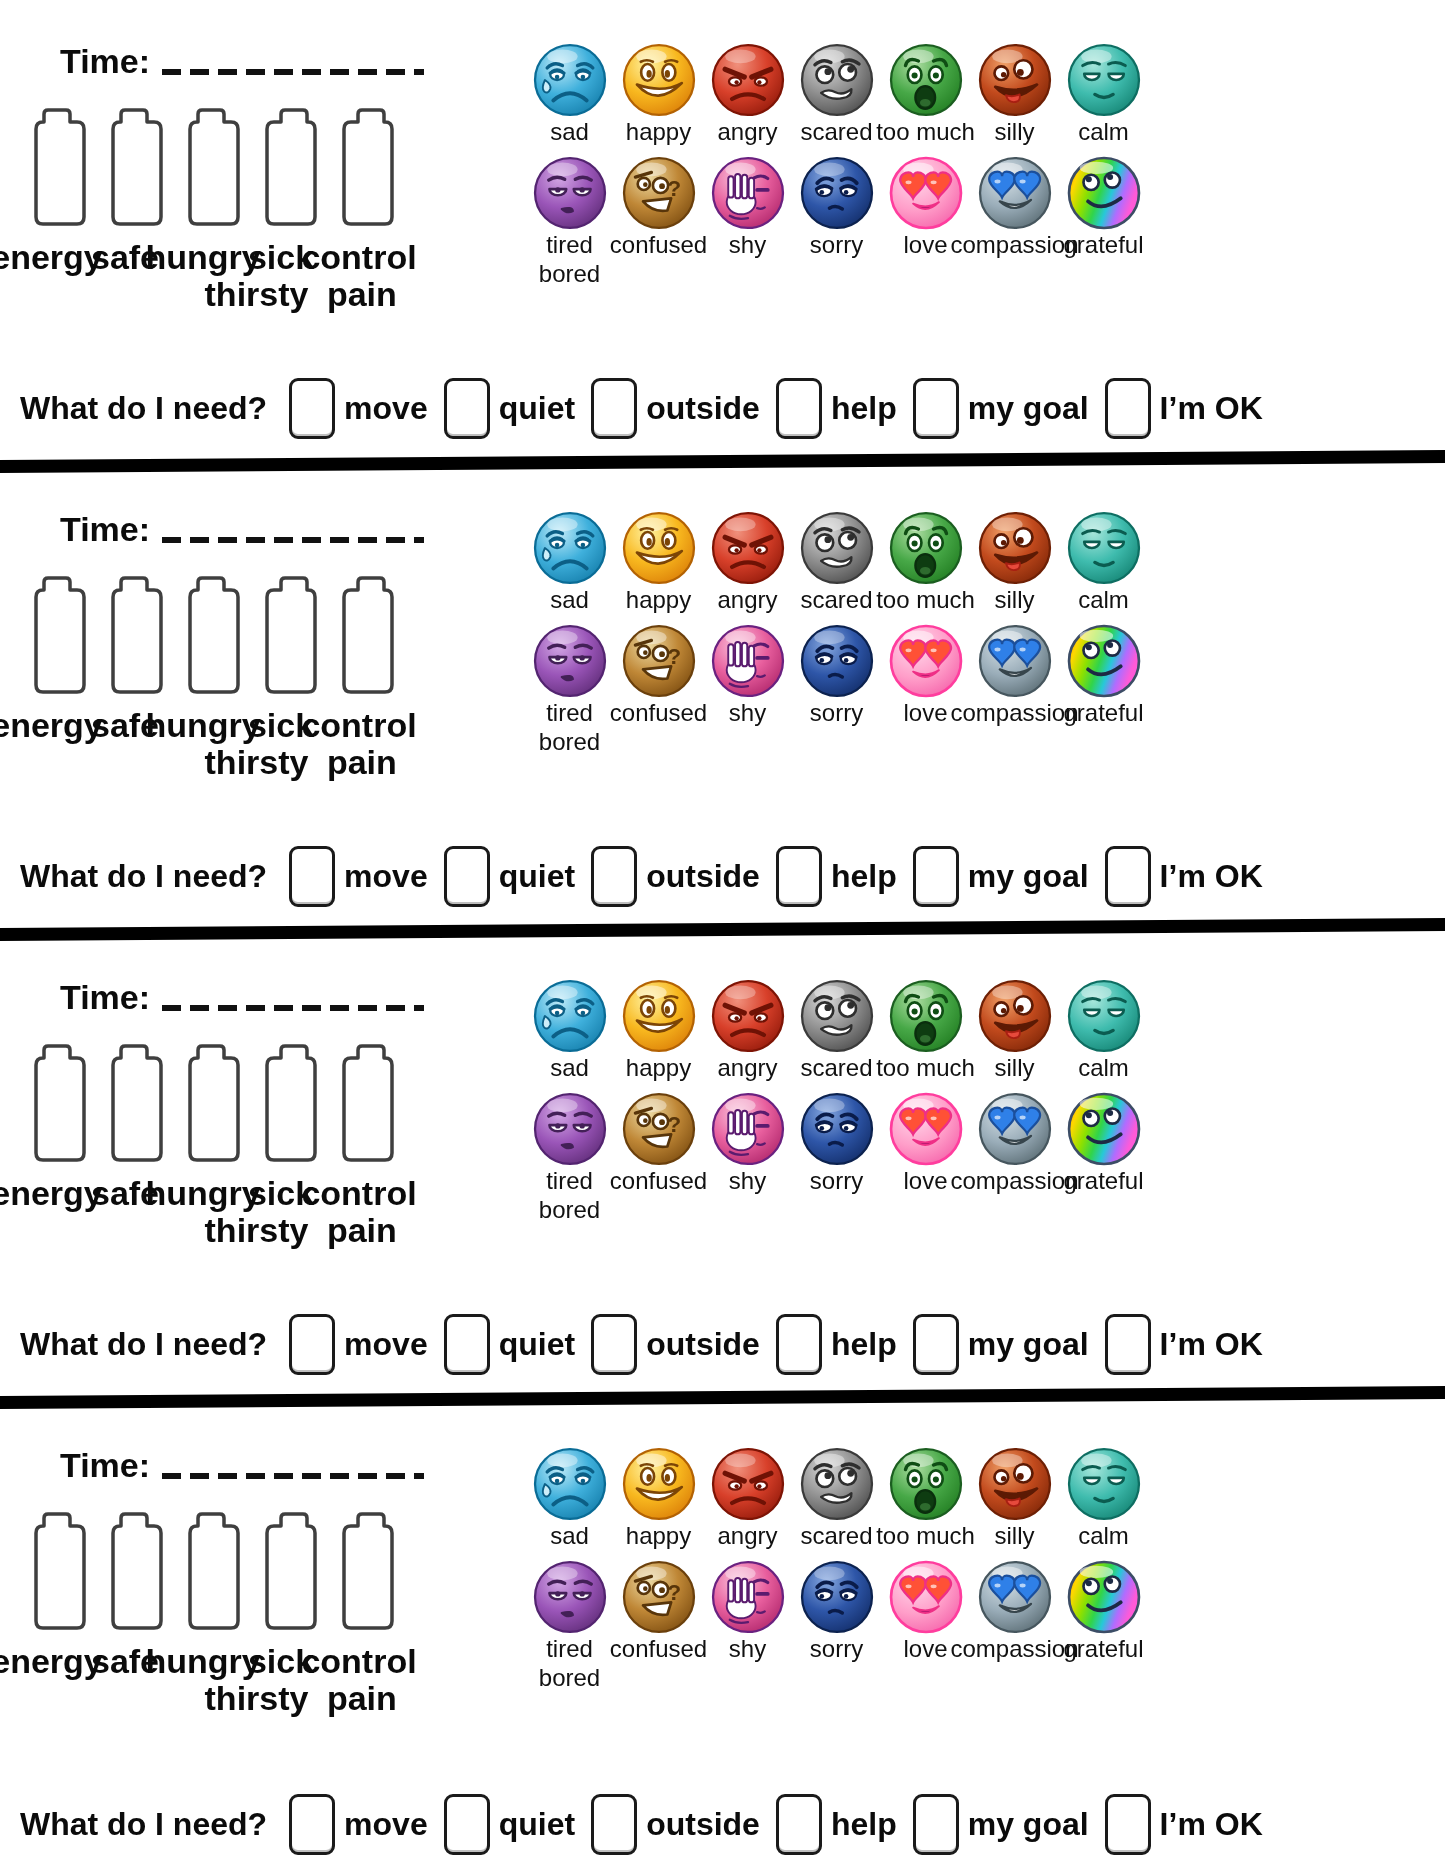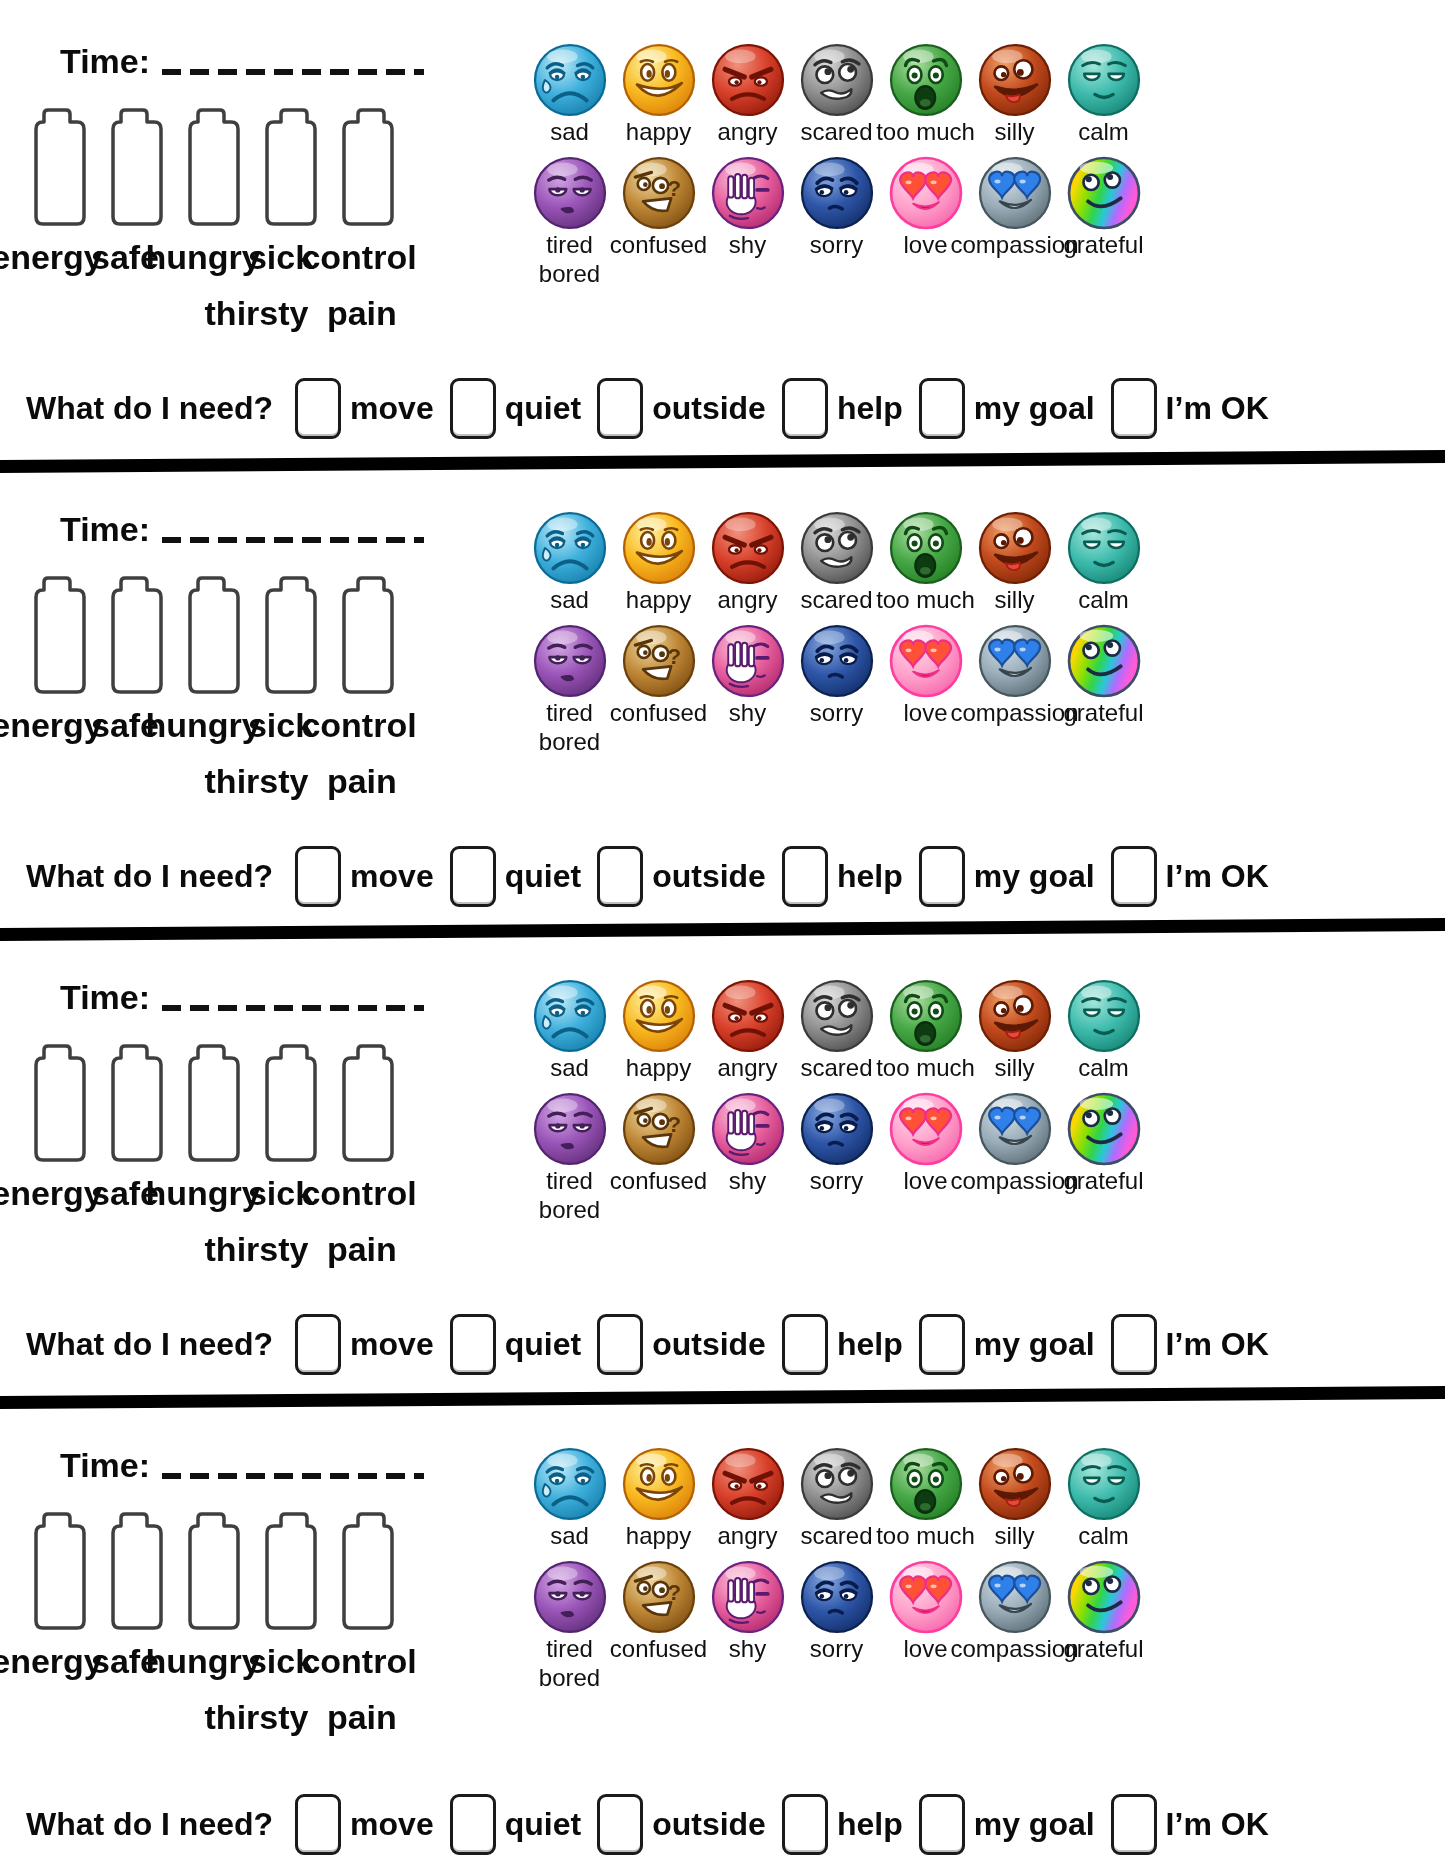--- a/index.html
+++ b/index.html
@@ -16,31 +16,31 @@
   .time-line{
     display:inline-block;width:262px;height:6px;margin:0 0 3px 12px;
     background:repeating-linear-gradient(90deg,#111 0 19px,transparent 19px 28px);
   }
   .batteries{display:flex;gap:25px;margin:30px 0 0 6px;}
   .battery{width:52px;height:118px;}
   .battery.flip{transform:scaleX(-1);}
   .blabels{display:flex;margin-left:-20px;}
   .blabels .slot{width:78px;display:flex;justify-content:center;}
   .blabels.row1{margin-top:14px;}
-  .blabels.row2{margin-top:20px;gap:28px;}
+  .blabels.row2{margin-top:1px;gap:28px;}
   .blabels span{white-space:nowrap;font-weight:700;font-size:34px;line-height:1.05;}
   .emotions{padding-top:42px;margin-left:20px;}
   .erow{display:flex;}
   .erow.second{margin-top:8px;}
   .ecell{width:89px;display:flex;flex-direction:column;align-items:center;}
   .emoji{width:76px;height:76px;flex-shrink:0;}
   .ecaption{font-size:24px;line-height:1.2;white-space:nowrap;text-align:center;font-weight:400;color:#111;}
   .ecaption .l2{display:block;text-align:left;}
   .need-row{
-    position:absolute;left:26px;bottom:16px;display:flex;align-items:center;
+    position:absolute;left:20px;bottom:16px;display:flex;align-items:center;
     font-weight:700;font-size:32px;white-space:nowrap;
   }
   .need-q{margin-right:6px;}
   .cbx{
     display:inline-block;width:40px;height:55px;border:3px solid #1a1a1a;border-radius:9px;
     background:#fff;margin:0 9px 0 16px;flex-shrink:0;box-shadow:0 -2px 0 rgba(0,0,0,.25) inset;
   }
   .divider{height:13px;background:#000;transform:rotate(-0.4deg) scaleX(1.03);}
   .hiddefs{position:absolute;width:0;height:0;overflow:hidden;}
 </style>

